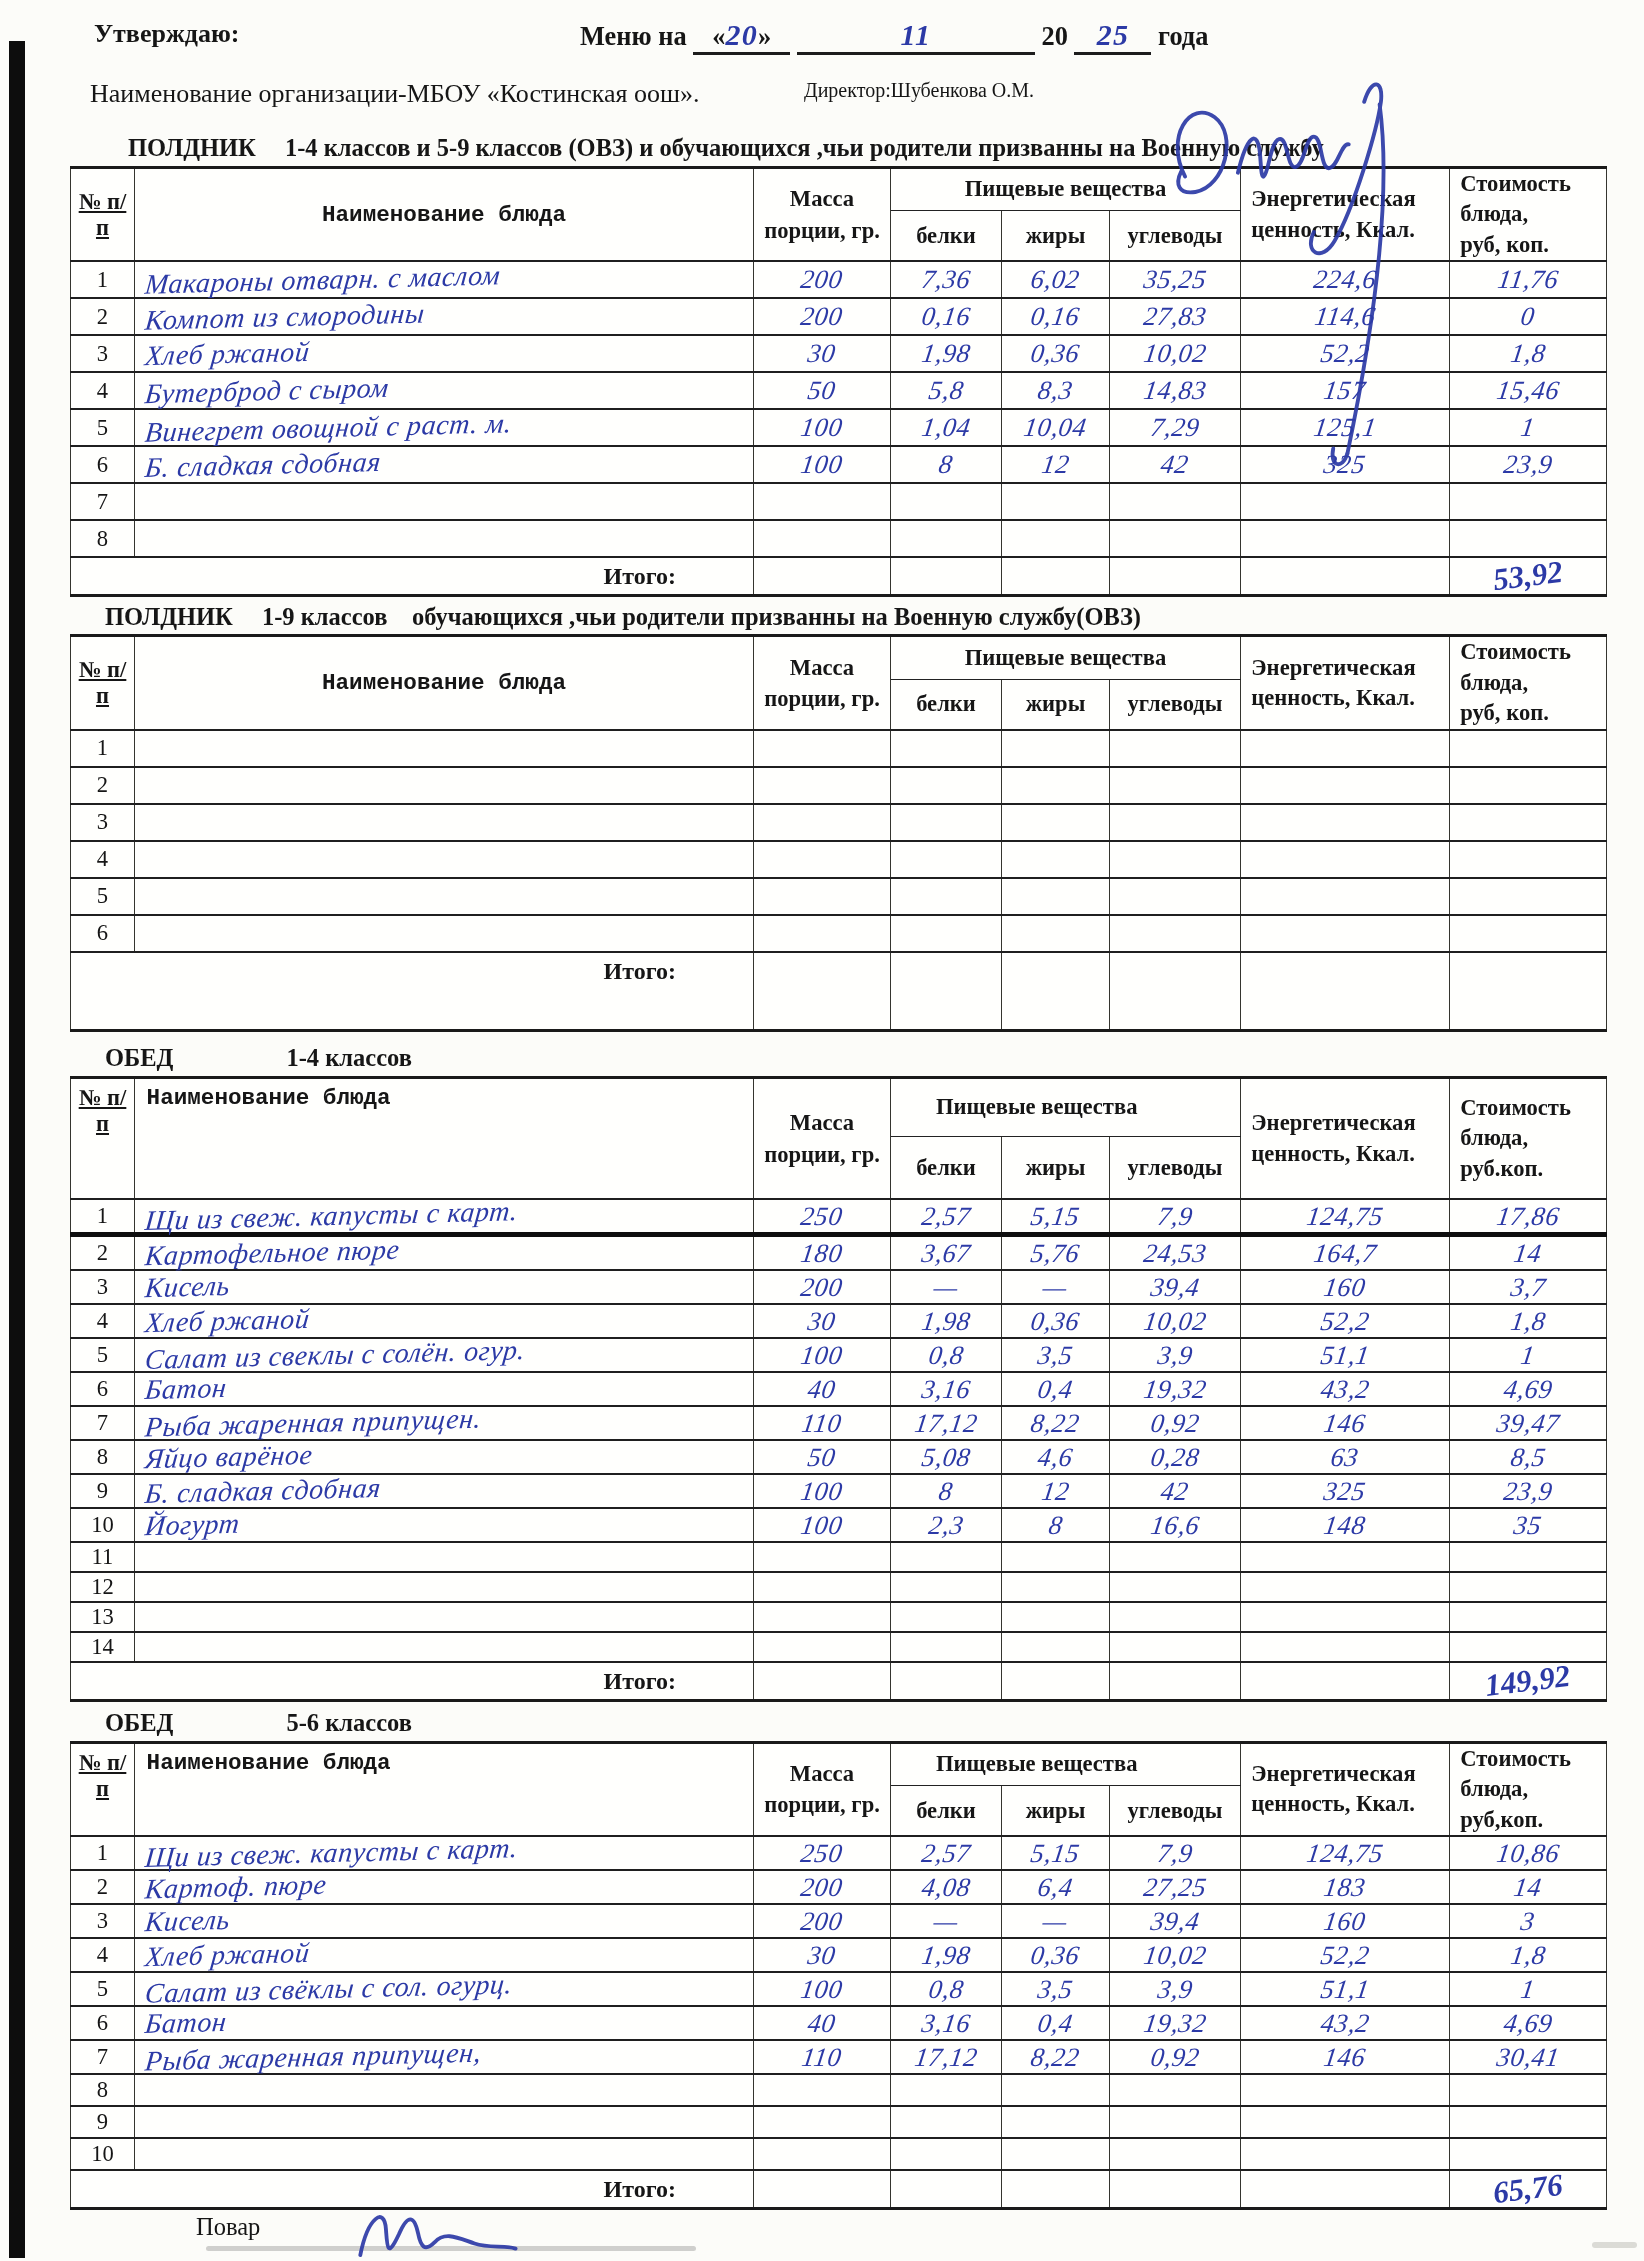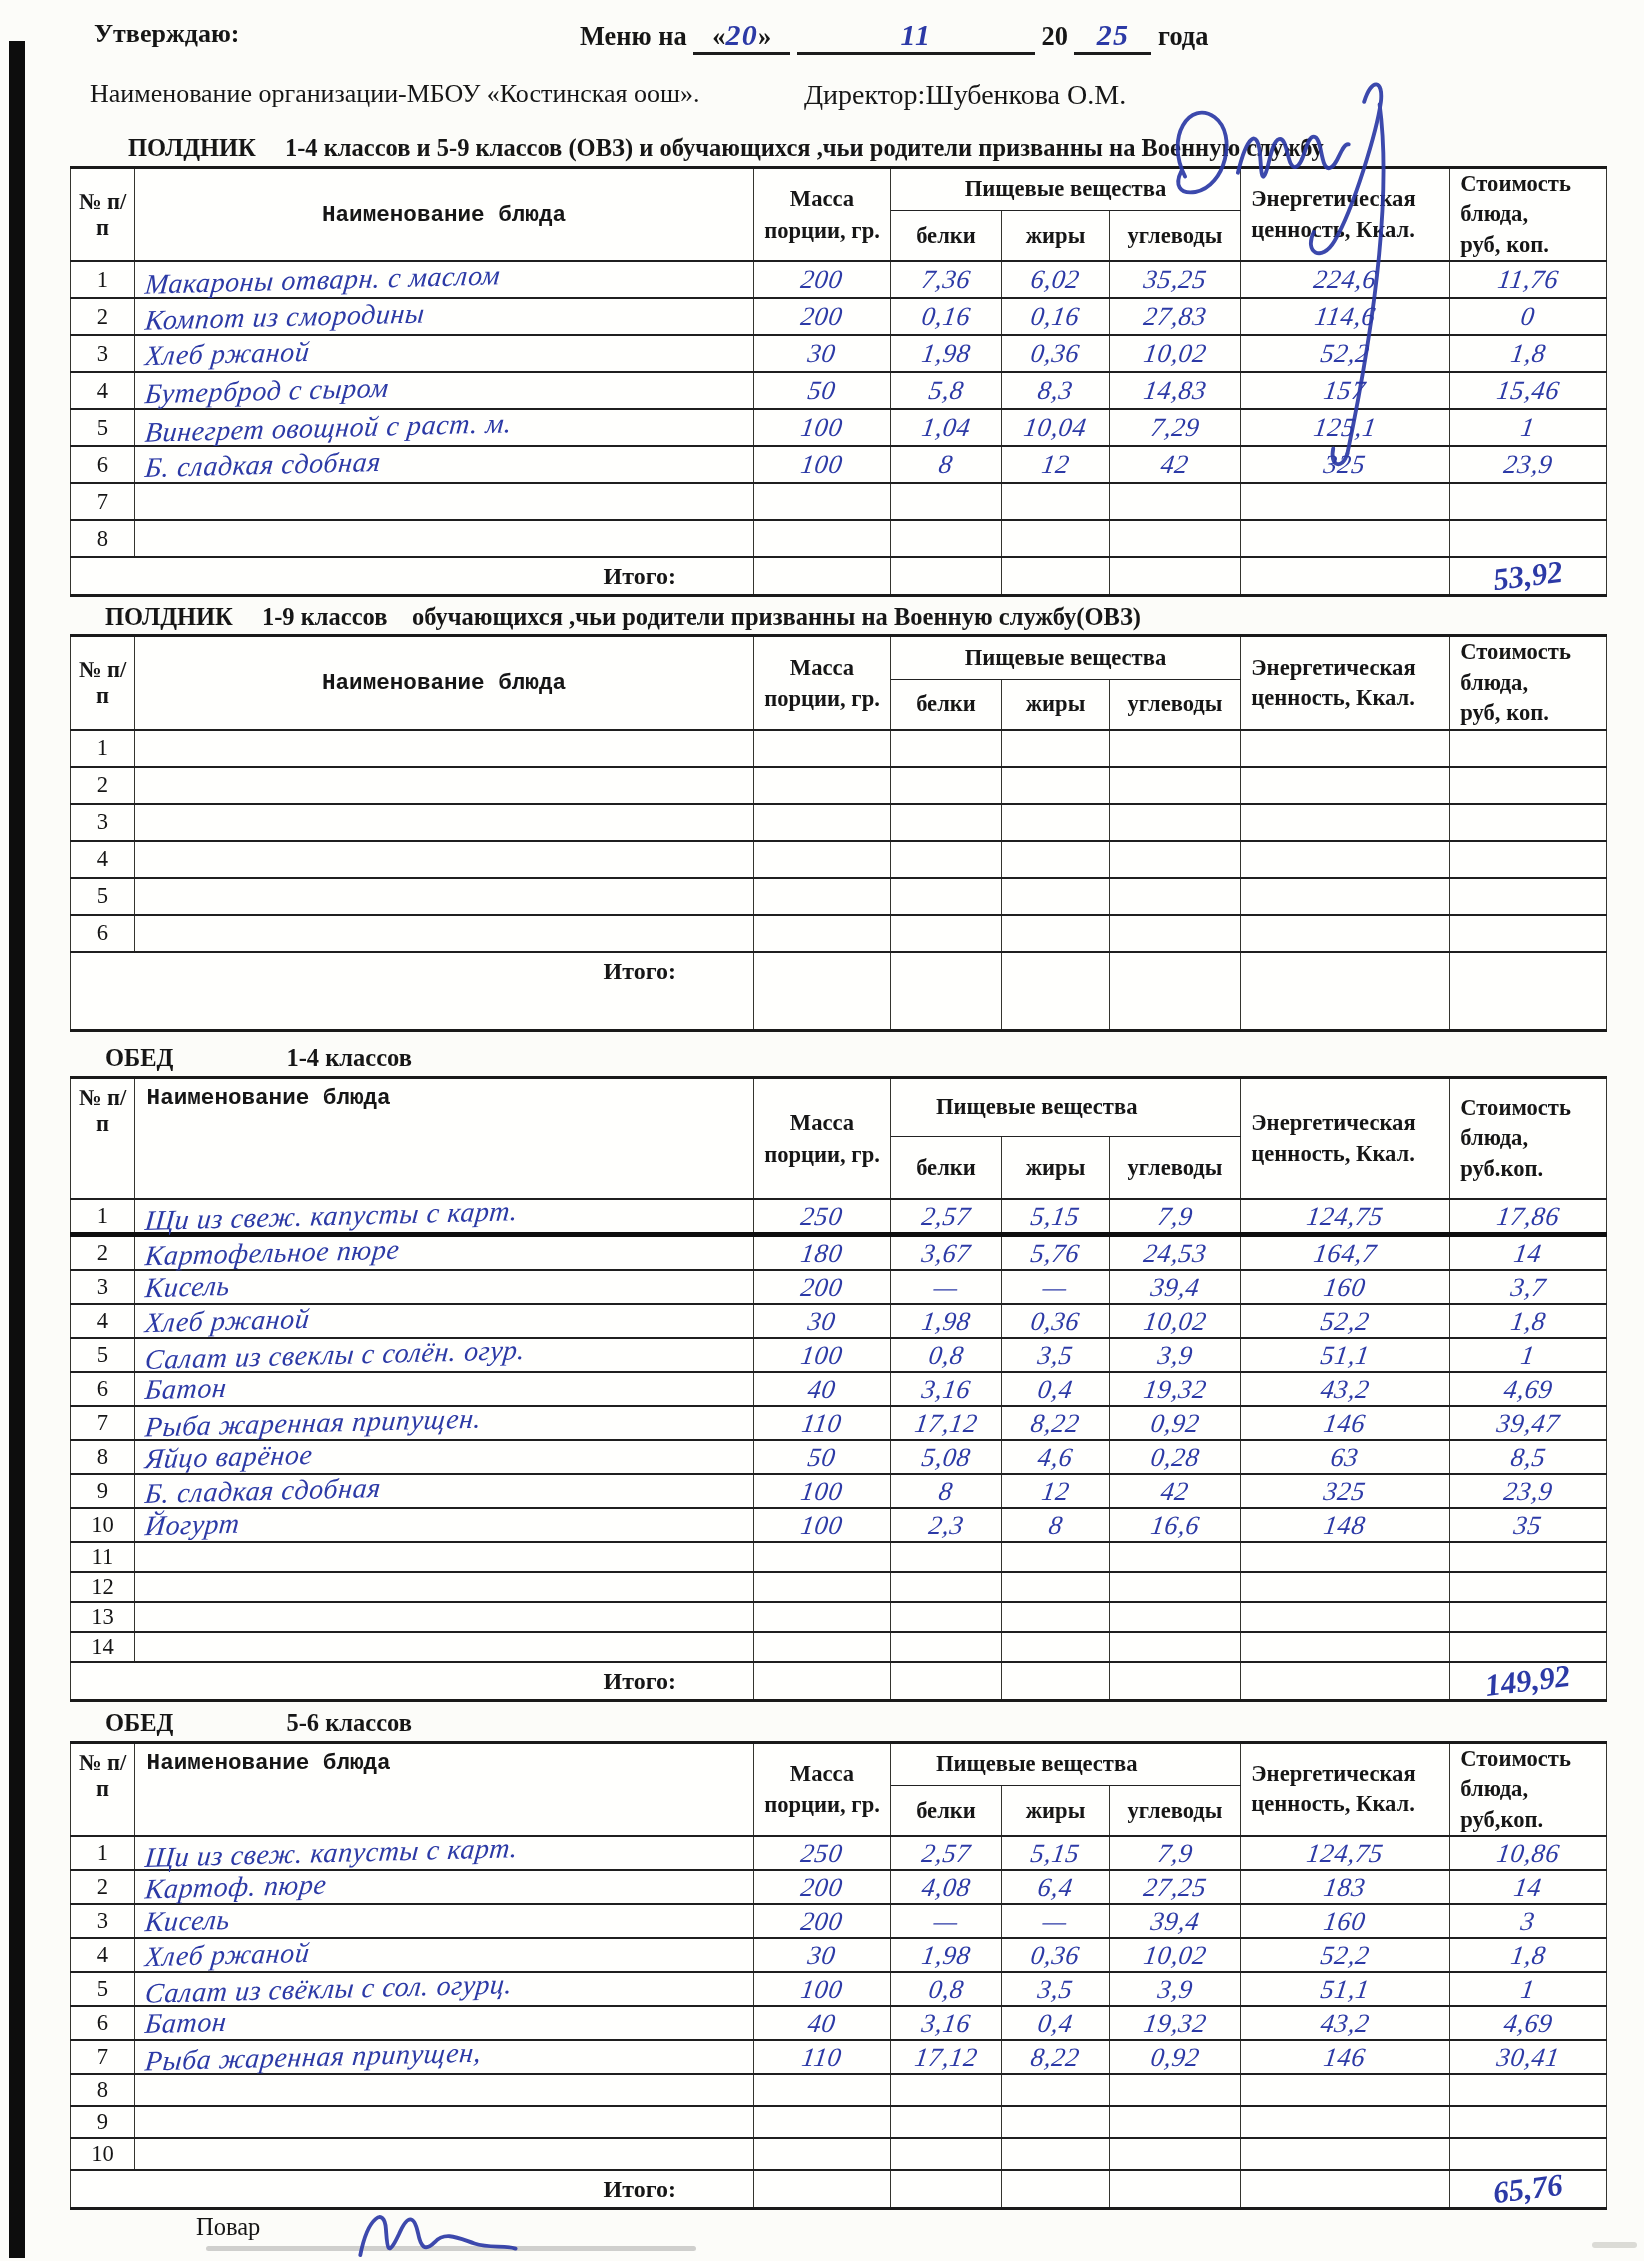--- a/index.html
+++ b/index.html
@@ -19,21 +19,21 @@
 
   
   .approve{position:absolute;left:94px;top:19.3px;font-size:26px;font-weight:bold;}
   .menu-line{position:absolute;left:580px;top:18px;font-size:26.4px;font-weight:bold;white-space:nowrap;}
   .menu-line .blank{display:inline-block;border-bottom:3.2px solid #1d1d1d;text-align:center;}
   .menu-line .day-blank{min-width:97px;}
   .menu-line .month-blank{min-width:238px;}
   .menu-line .year-blank{min-width:77px;}
   .menu-line .hw{font-size:30px;font-weight:bold;letter-spacing:1.3px;}
   .org-line{position:absolute;left:90px;top:79px;font-size:26px;white-space:nowrap;}
-  .director{position:absolute;left:804px;top:79px;font-size:28px;white-space:nowrap;}
+  .director{position:absolute;left:804px;top:79px;font-size:20px;white-space:nowrap;}
   .sig-director{position:absolute;left:1140px;top:40px;z-index:3;pointer-events:none;}
 
   
   .sheet{position:absolute;left:70px;top:134px;width:1537px;}
   .sec-title{font-size:24.5px;font-weight:bold;white-space:pre-wrap;padding-left:35px;margin:5.2px 0 3.9px 0;}
   .s0 .sec-title{padding-left:58px;margin-top:0;}
   .s2 .sec-title{margin-top:11.6px;}
   .s3 .sec-title{margin-top:6.4px;}
   .sec-title .meal{margin-right:29px;}
   .s2 .sec-title .meal,.s3 .sec-title .meal{margin-right:113px;}
@@ -49,21 +49,21 @@
     padding:0 3.9px;overflow:visible;
   }
   .menu-table thead th{font-size:22.6px;font-weight:bold;vertical-align:middle;}
   .menu-table thead .hr1{height:39px;}
   .menu-table thead .hr2{height:46px;}
   .s2 .menu-table thead .hr1{height:59px;}
   .s2 .menu-table thead .hr2{height:63px;}
   th.c-dish{text-align:center;font-family:Liberation Mono, monospace;}
   .s2 th.c-dish,.s3 th.c-dish{text-align:left;padding-left:11.6px;vertical-align:top;padding-top:6.4px;}
   .s2 th.c-num,.s3 th.c-num{vertical-align:top;padding-top:6.4px;}
-  th.c-num{line-height:1.15;}
+  th.c-num{line-height:1.15;text-decoration:underline;}
   th.c-energy,th.c-cost{text-align:left;padding-left:10.3px;line-height:1.35;}
   th.c-mass{line-height:1.4;margin-top:12px;}
   th.c-group{border-bottom:1.9px solid #222;}
   .s2 th.c-group,.s3 th.c-group{text-align:left;padding-left:45px;}
 
   .menu-table tbody tr{height:37px;}
   .s2 .menu-table tbody tr{height:30px;}
   .s3 .menu-table tbody tr{height:32px;}
   .menu-table td{vertical-align:middle;}
   td.num{text-align:center;font-size:22.6px;}

